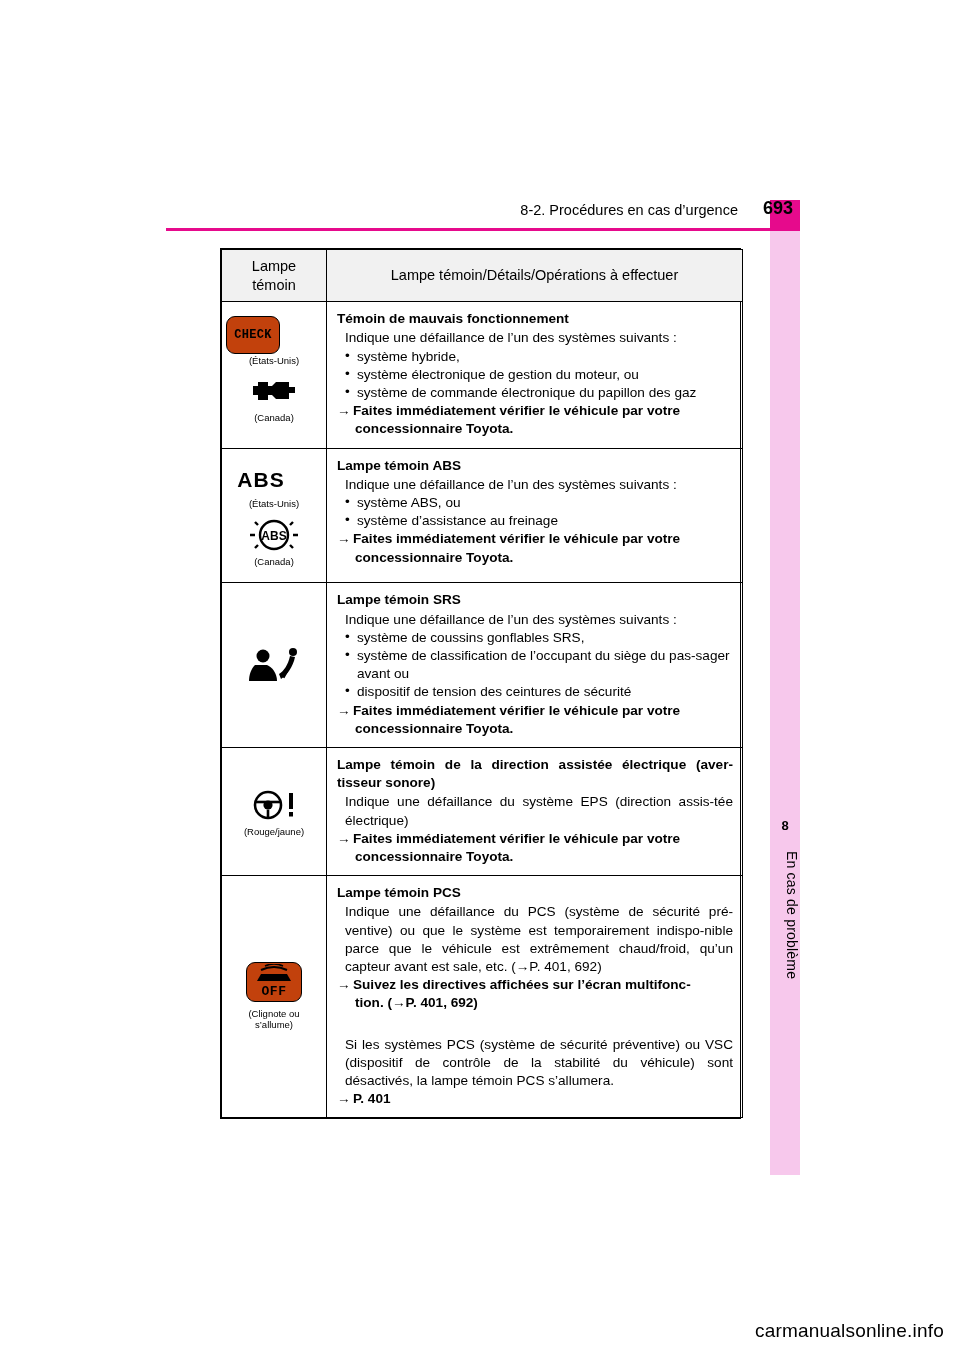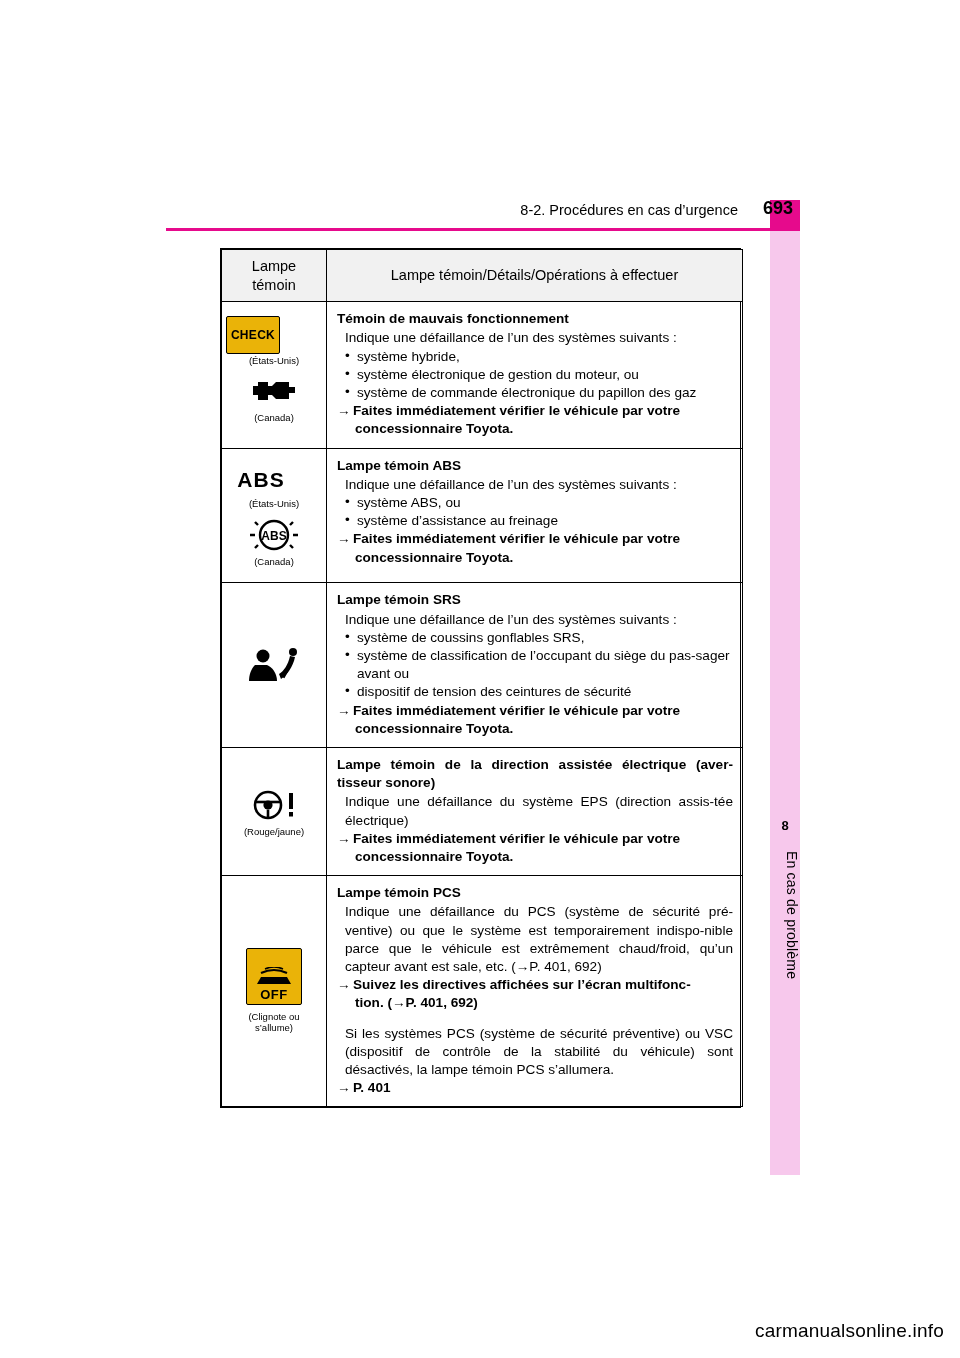--- a/index.html
+++ b/index.html
@@ -190,31 +190,32 @@
     font-weight: normal;
   }
   .t-arrow .cont {
     display: block;
     margin-left: 2px;
   }
   .t-para {
     margin: 0 0 0 8px;
     text-align: justify;
   }
-  .t-para.gap { margin-top: 12px; }
+  .t-para.gap { margin-top: 23px; }
 
   
   .icon-box {
     display: inline-block;
     position: relative;
   }
   .ibox-border {
     border: 1.6px solid #000;
-    border-radius: 2px;
-    background: #eab308;
+    border-radius: 9px;
+    background: #c2410c;
+    font-family: Liberation Mono, monospace;
   }
 
   
   .ico-check {
     width: 54px; height: 38px;
     box-sizing: border-box;
     display: flex;
     align-items: center;
     justify-content: center;
     font-size: 12px;
@@ -229,21 +230,21 @@
     display: flex;
     align-items: center;
     justify-content: center;
     font-size: 21px;
     font-weight: bold;
     letter-spacing: 1px;
   }
 
   
   .ico-pcs {
-    width: 56px; height: 57px;
+    width: 56px; height: 40px;
     box-sizing: border-box;
     position: relative;
     display: flex;
     flex-direction: column;
     align-items: center;
     justify-content: flex-end;
     padding-bottom: 3px;
   }
   .ico-pcs .offtxt {
     font-size: 13px;

